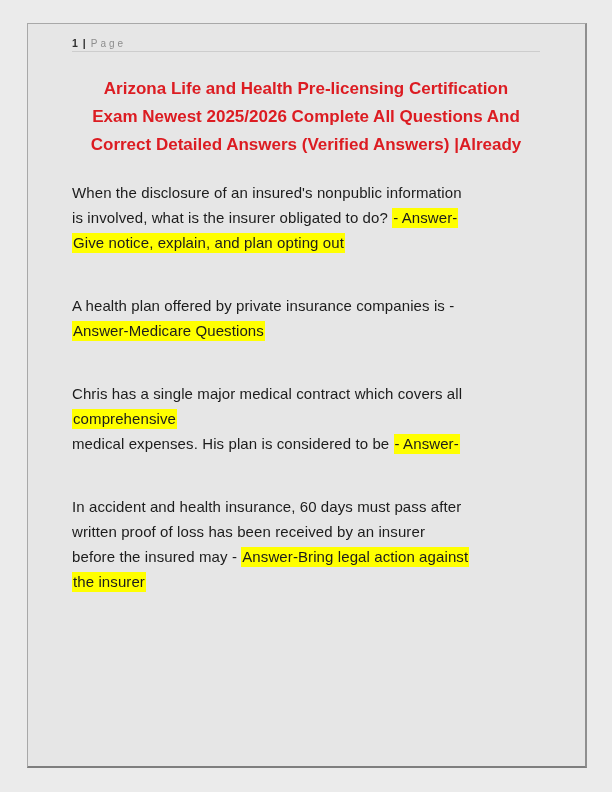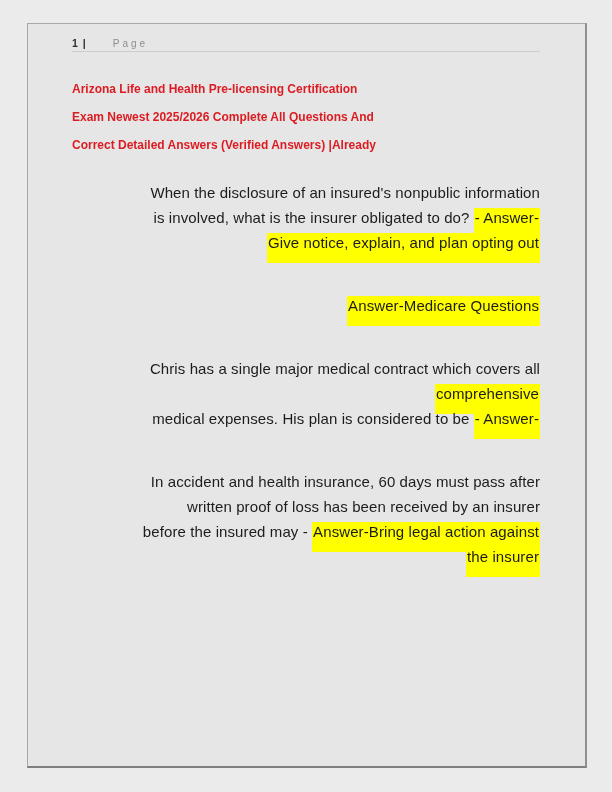--- a/index.html
+++ b/index.html
@@ -25,68 +25,69 @@
     padding: 0 45px 0 44px;
   }
   .hdr {
     margin-top: 13px;
     line-height: 12px;
     font-size: 10.5px;
     white-space: pre;
   }
   .hdr .num { font-weight: 700; color: #2e2e2e; }
   .hdr .sep { font-weight: 700; color: #2e2e2e; margin: 0 5px; }
-  .hdr .lbl { font-weight: 400; color: #8d8d8d; letter-spacing: 3px; font-size: 10px; margin-left: 22px; }
+  .hdr .lbl { font-weight: 400; color: #8d8d8d; letter-spacing: 3px; font-size: 10px; }
   .hdr-rule {
     height: 1px;
     background: #cdcdcd;
     margin-top: 1px;
   }
   .title {
     margin-top: 23px;
-    text-align: left;
+    text-align: center;
     font-weight: 700;
-    font-size: 12px;
+    font-size: 17px;
     line-height: 28px;
     color: var(--title-color, #dc1c22);
   }
   .title .title-line { white-space: pre; }
   .content {
     margin-top: 21px;
     font-size: 15px;
     line-height: 25px;
     color: #1c1c1c;
     letter-spacing: 0.1px;
   }
   .para { margin: 0 0 38px 0; }
-  .line { white-space: pre; text-align: right; }
+  .line { white-space: pre; }
   mark {
     background: var(--hl, #ffff00);
     color: inherit;
-    padding: 1px 1px 12px 1px;
+    padding: 1px 1px 2px 1px;
   }
 </style>
 </head>
 <body>
 
 <div class="sheet">
   <div class="hdr"><span class="num">1</span><span class="sep">|</span><span class="lbl">Page</span></div>
   <div class="hdr-rule"></div>
   <div class="title" id="title-lines">
       <div class="title-line">Arizona Life and Health Pre-licensing Certification</div>
       <div class="title-line">Exam Newest 2025/2026 Complete All Questions And</div>
       <div class="title-line">Correct Detailed Answers (Verified Answers) |Already</div>
     </div>
   <div class="content" id="content">
       <div class="para">
         <div class="line"><span>When the disclosure of an insured's nonpublic information</span></div>
         <div class="line"><span>is involved, what is the insurer obligated to do? </span><mark>- Answer-</mark></div>
         <div class="line"><mark>Give notice, explain, and plan opting out</mark></div>
       </div>
       <div class="para">
+        <div class="line"><span>A health plan offered by private insurance companies is -</span></div>
         <div class="line"><mark>Answer-Medicare Questions</mark></div>
       </div>
       <div class="para">
         <div class="line"><span>Chris has a single major medical contract which covers all</span></div>
         <div class="line"><mark>comprehensive</mark></div>
         <div class="line"><span>medical expenses. His plan is considered to be </span><mark>- Answer-</mark></div>
       </div>
       <div class="para">
         <div class="line"><span>In accident and health insurance, 60 days must pass after</span></div>
         <div class="line"><span>written proof of loss has been received by an insurer</span></div>

